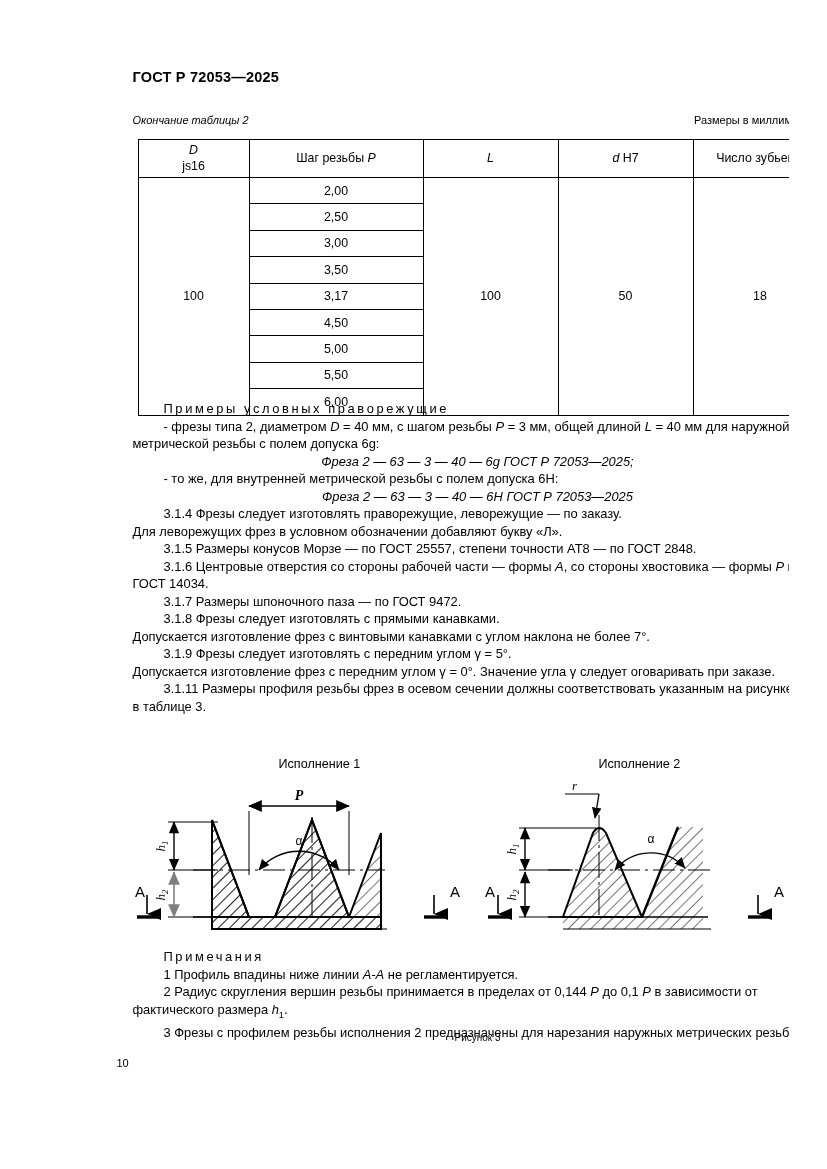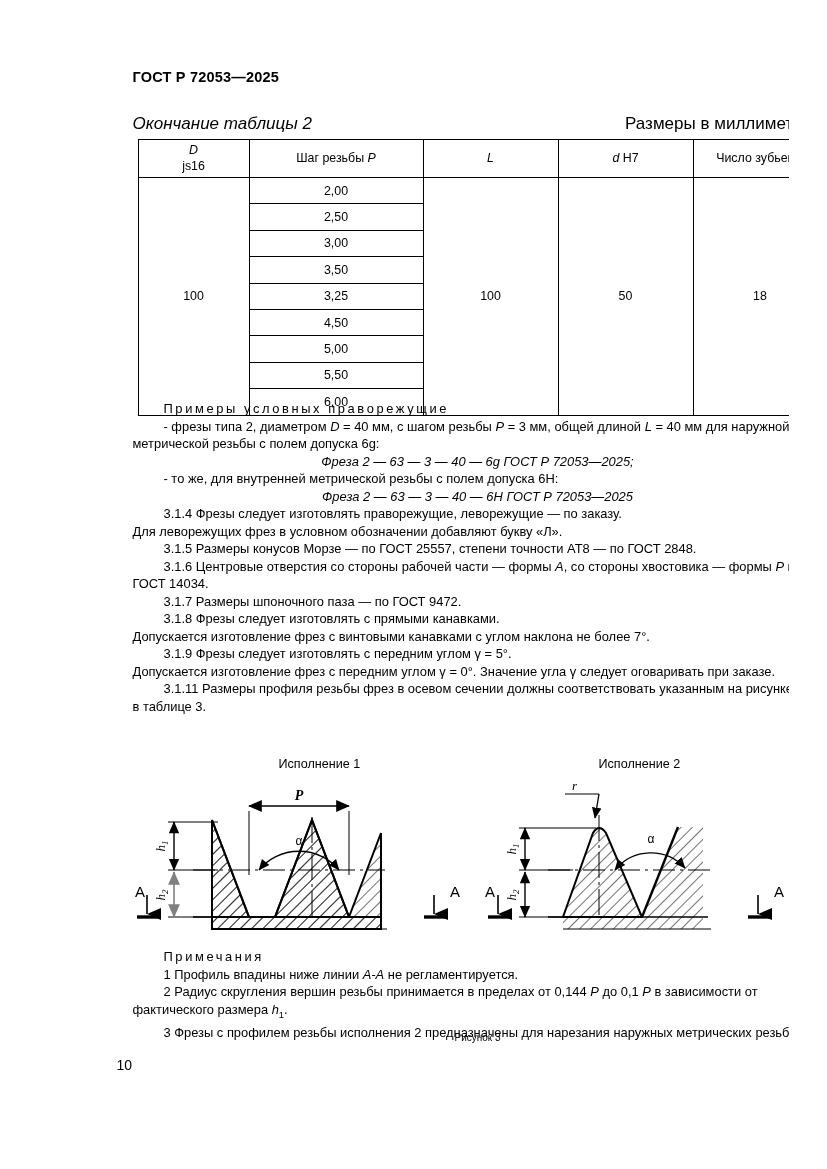--- a/index.html
+++ b/index.html
@@ -32,21 +32,21 @@
   }
 
   .table-caption-row {
     position: absolute;
     left: 94px;
     top: 114px;
     width: 688px;
     display: flex;
     justify-content: space-between;
     align-items: baseline;
-    font-size: 17px;
+    font-size: 11px;
   }
   .table-caption-left { font-style: italic; }
   .table-caption-right { font-style: normal; }
 
   
   .spec-table {
     position: absolute;
     left: 99px;
     top: 139px;
     width: 684px;
@@ -131,21 +131,21 @@
     left: 94px;
     top: 1032px;
     width: 690px;
     text-align: center;
     font-size: 10px;
   }
   .page-number {
     position: absolute;
     left: 78px;
     top: 1057px;
-    font-size: 14px;
+    font-size: 11px;
   }
   sub { font-size: 0.72em; }
 </style>
 </head>
 <body>
 
 <div class="page">
 
   <div class="doc-header">ГОСТ Р 72053—2025</div>
 
@@ -189,21 +189,21 @@
       <tr>
           <td>2,50</td>
         </tr>
       <tr>
           <td>3,00</td>
         </tr>
       <tr>
           <td>3,50</td>
         </tr>
       <tr>
-          <td>3,25</td>
+          <td>3,17</td>
         </tr>
       <tr>
           <td>4,50</td>
         </tr>
       <tr>
           <td>5,00</td>
         </tr>
       <tr>
           <td>5,50</td>
         </tr>

